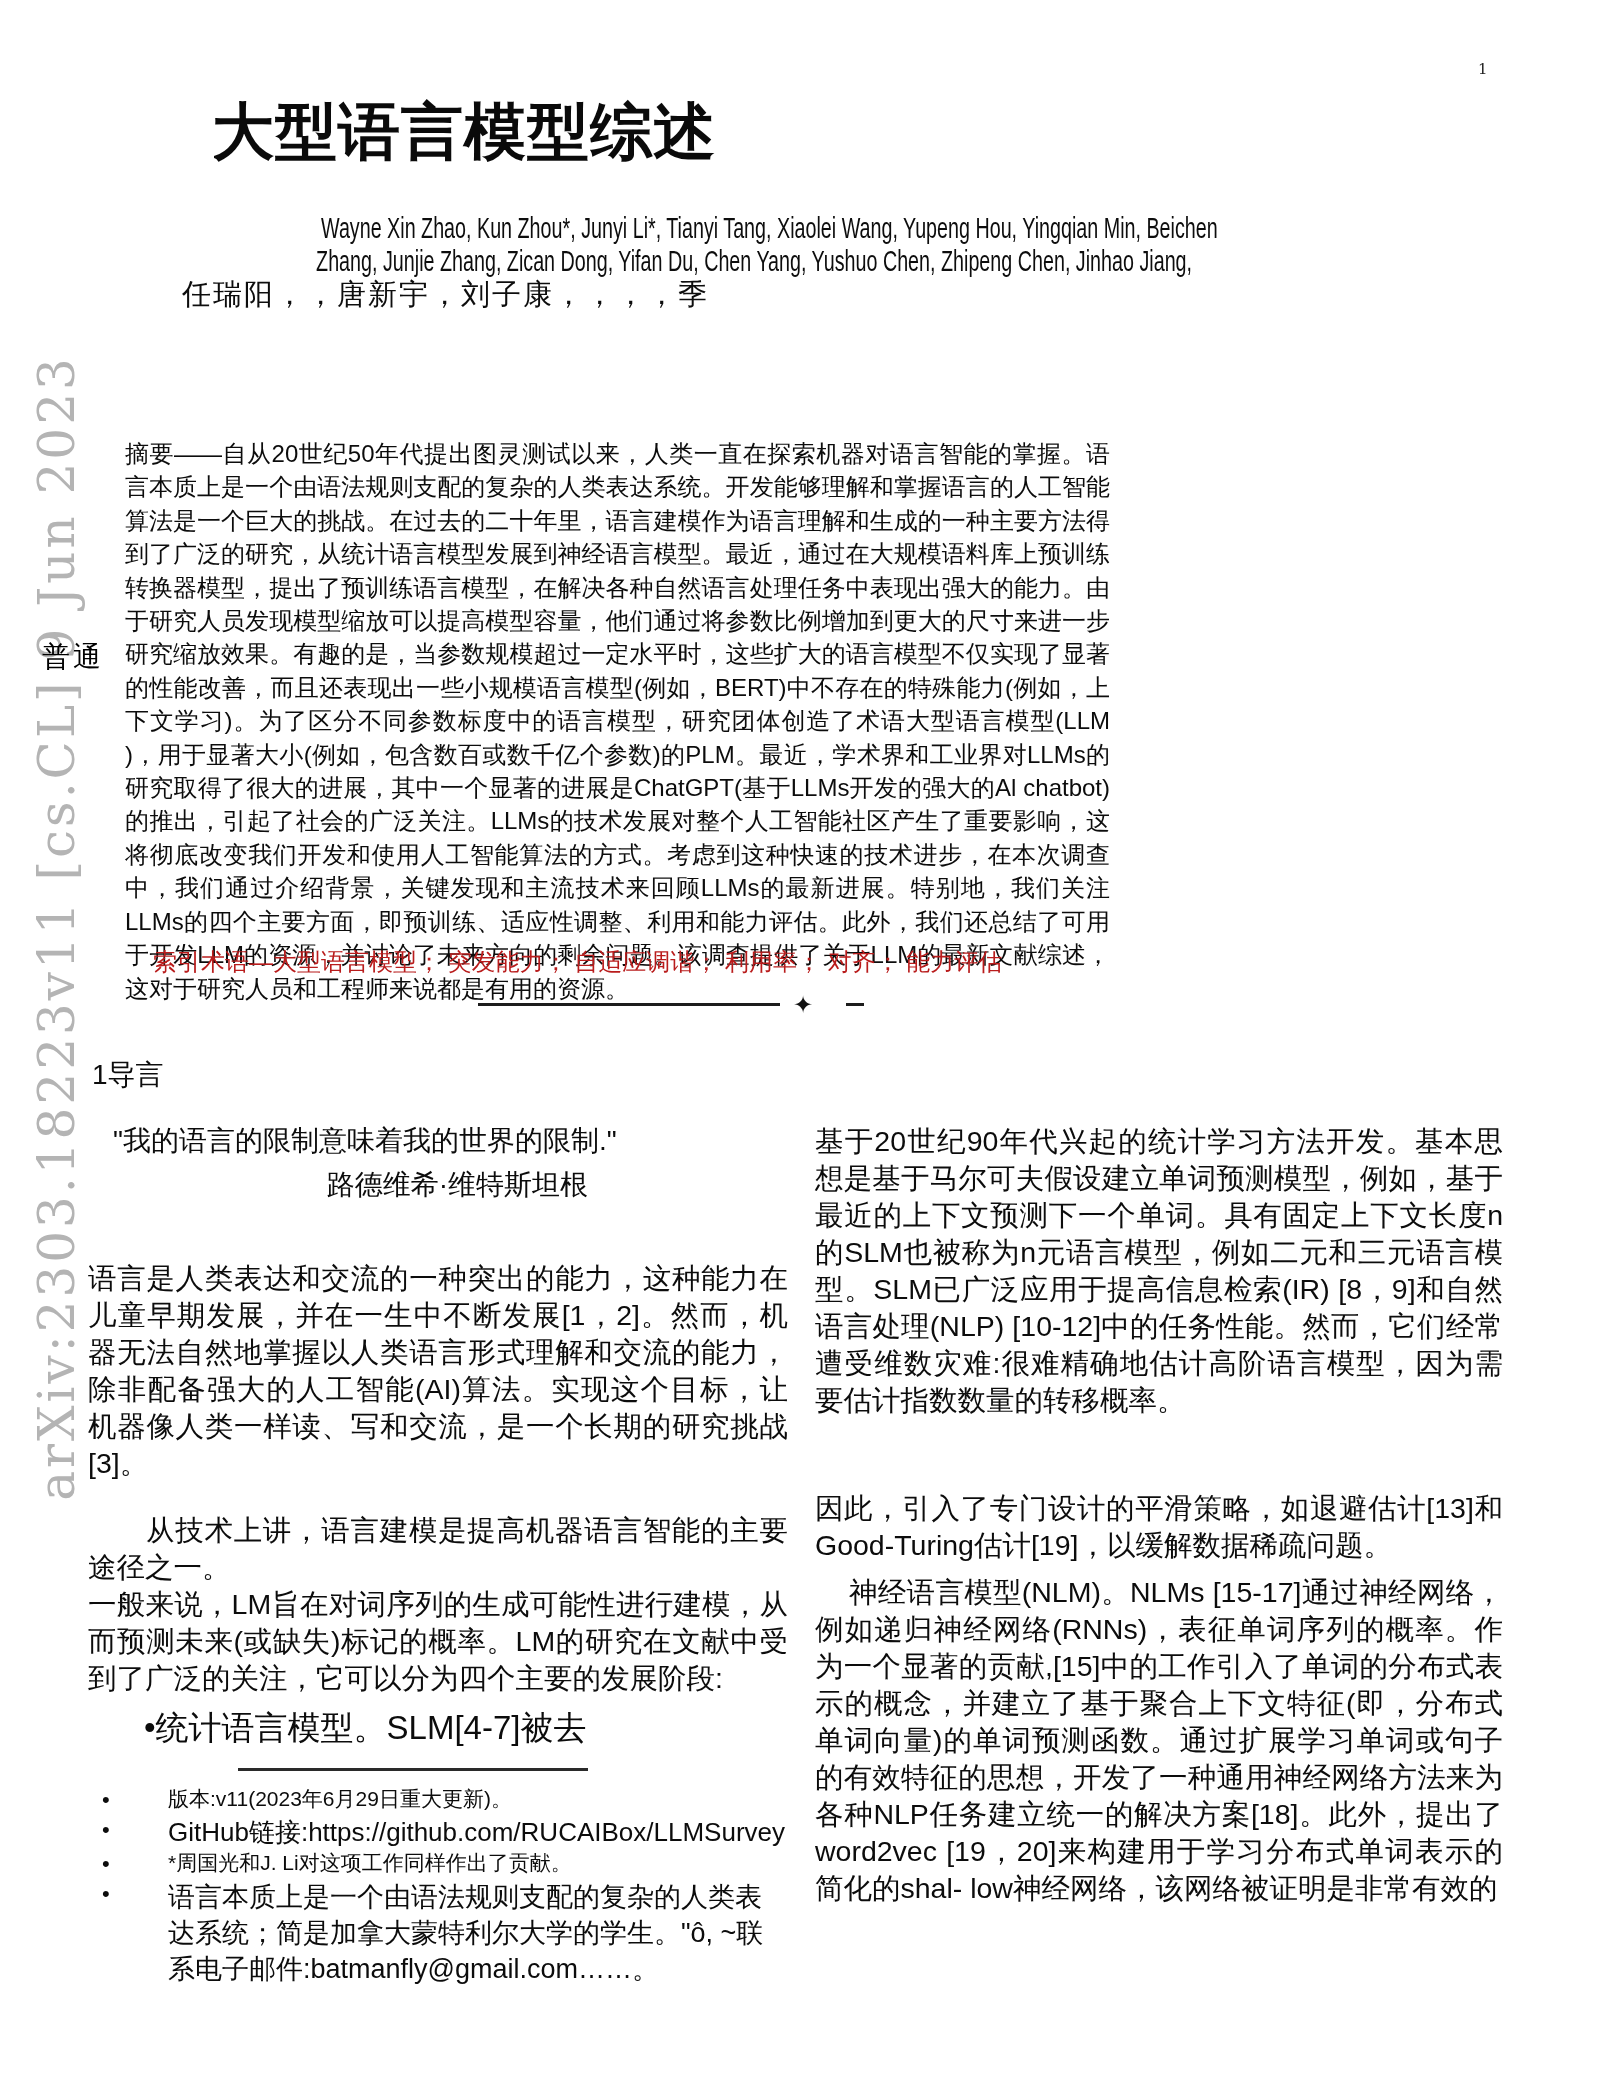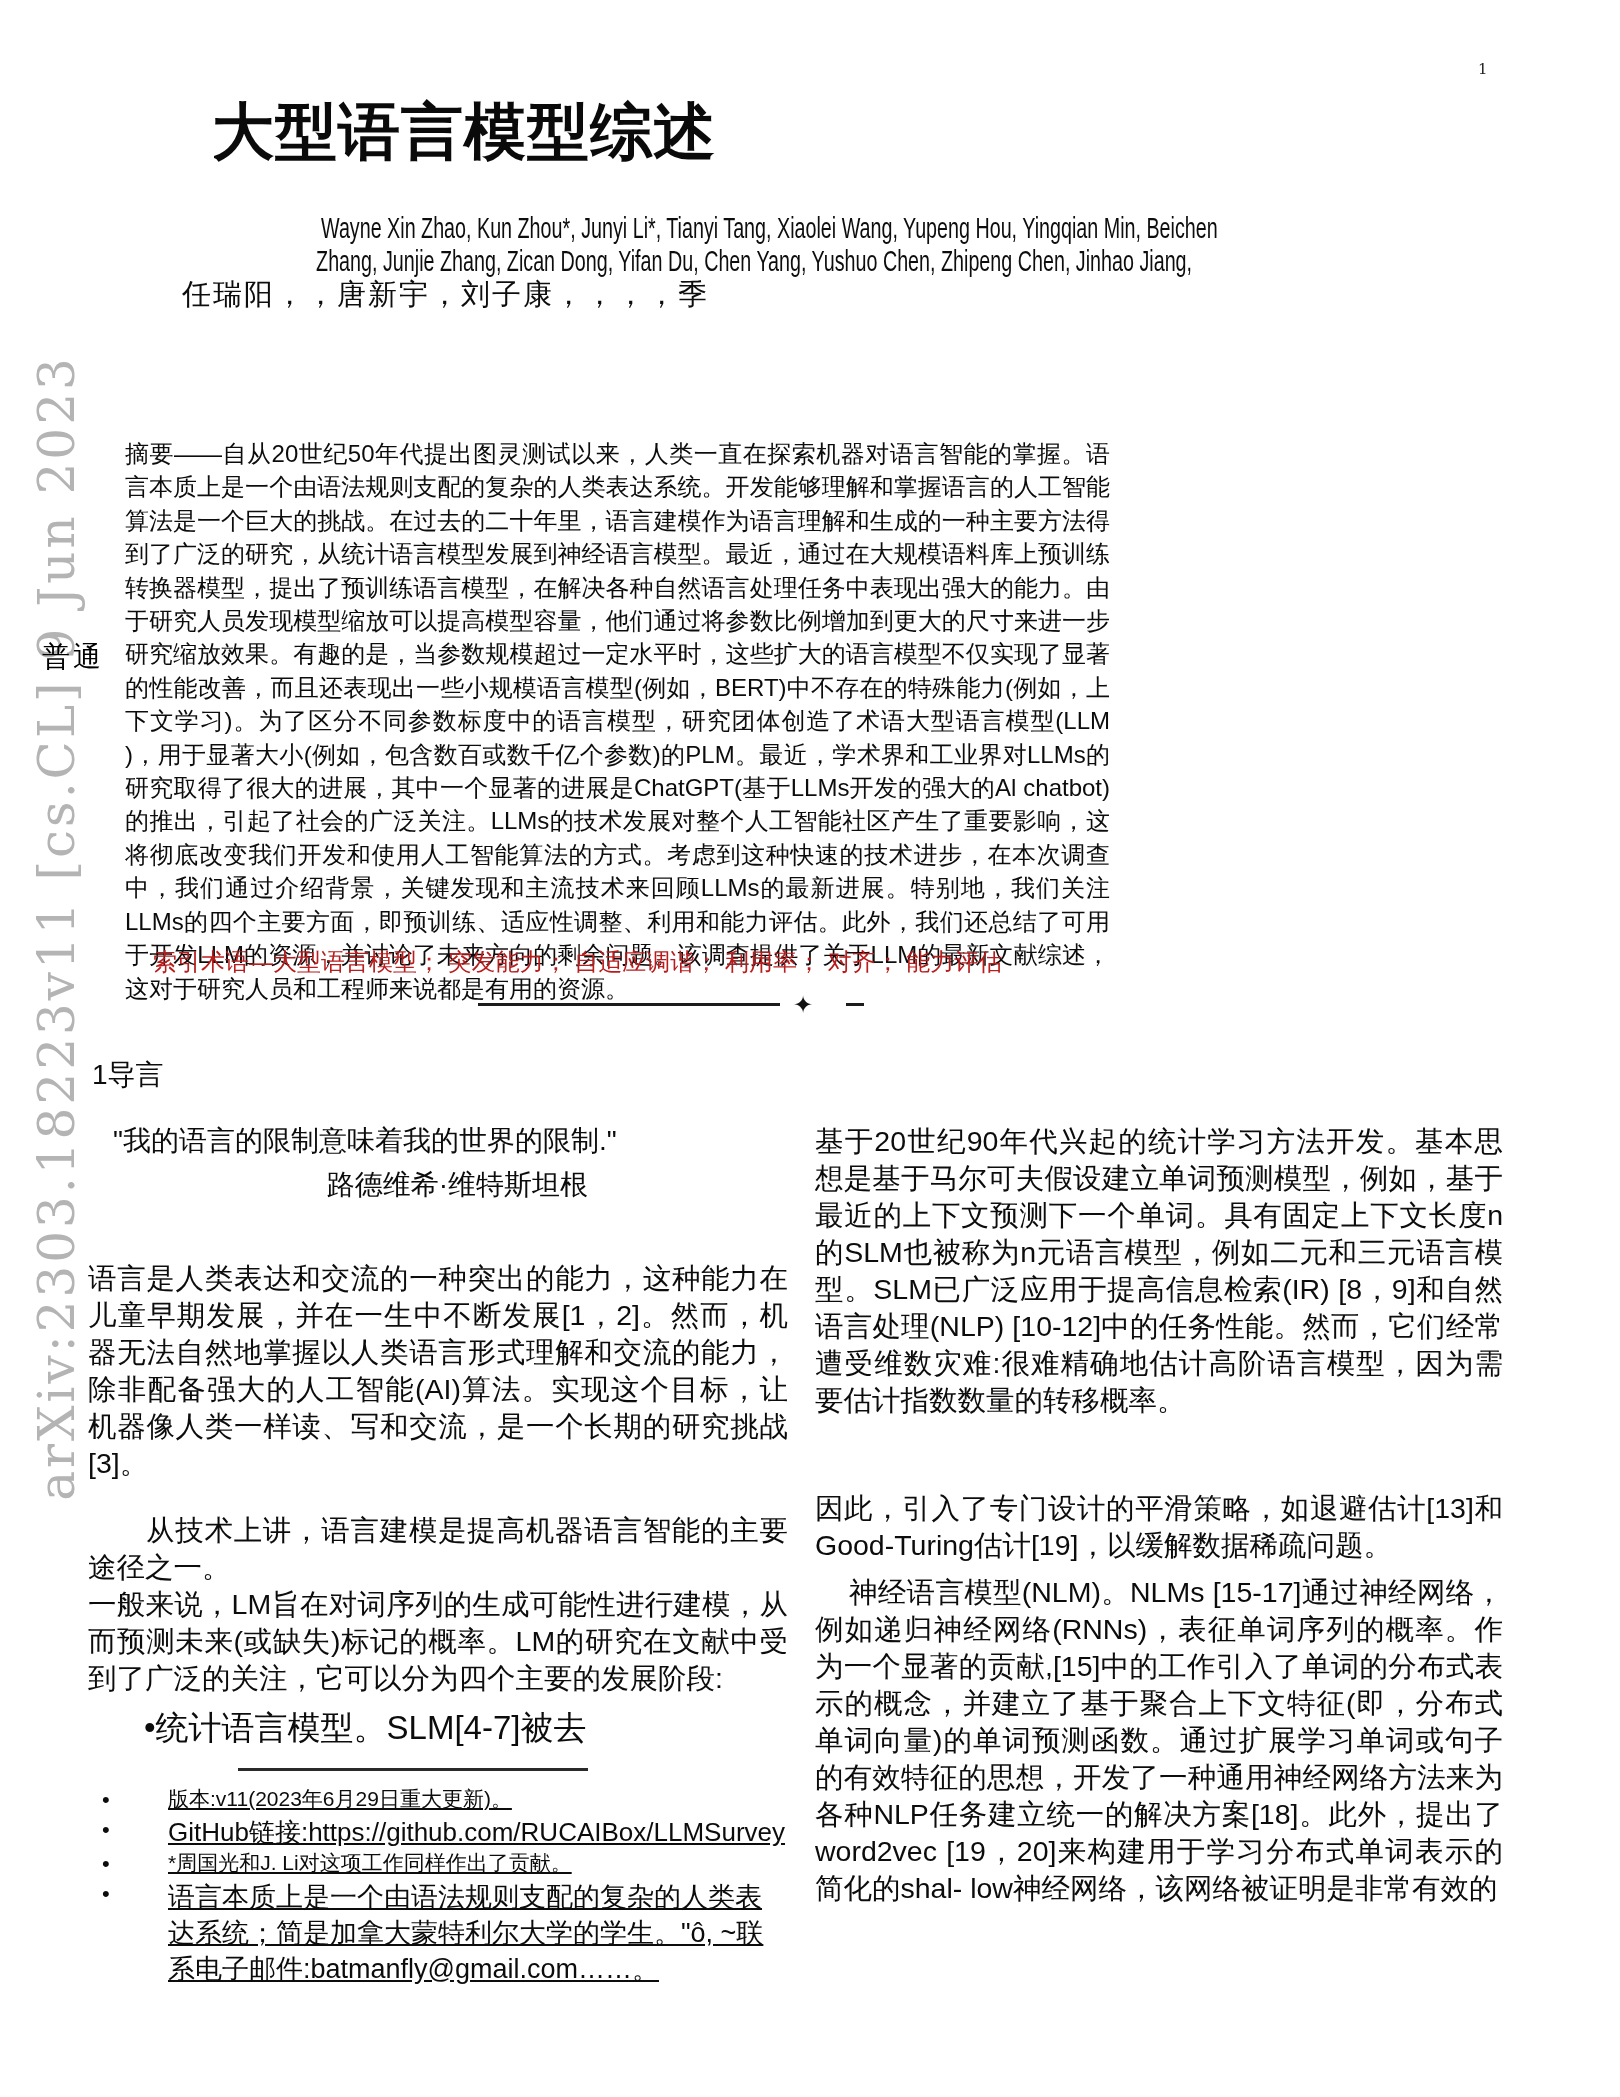--- a/index.html
+++ b/index.html
@@ -69,21 +69,21 @@
   p.body{
     font-size:28.5px;line-height:37px;text-align:justify;margin:0;
   }
   .col-left p.first{margin-top:56px;}
   .col-left p.tech{margin-top:30px;text-indent:58px;}
   .bullet-line{font-size:33px;line-height:37px;margin-top:12px;padding-left:56px;}
   .fn-rule{width:350px;margin:22px 0 0 150px;border-top:3px solid #2a2a2a;}
   .footnotes{margin-top:14px;}
   .fn-row{display:flex;align-items:flex-start;}
   .fn-bullet{width:66px;padding-left:14px;font-size:22px;flex:none;line-height:30px;}
-  .fn-text{flex:1;text-decoration:underline;}
+  .fn-text{flex:1;}
   .fn-small{font-size:21px;line-height:28px;}
   .fn-link{font-size:26px;line-height:34px;}
   .fn-big{font-size:27px;line-height:36px;}
   .col-right p.r2{margin-top:71px;}
   .col-right p.r3{margin-top:10px;text-indent:34px;}
 </style>
 </head>
 <body>
 
 <div id="page">

